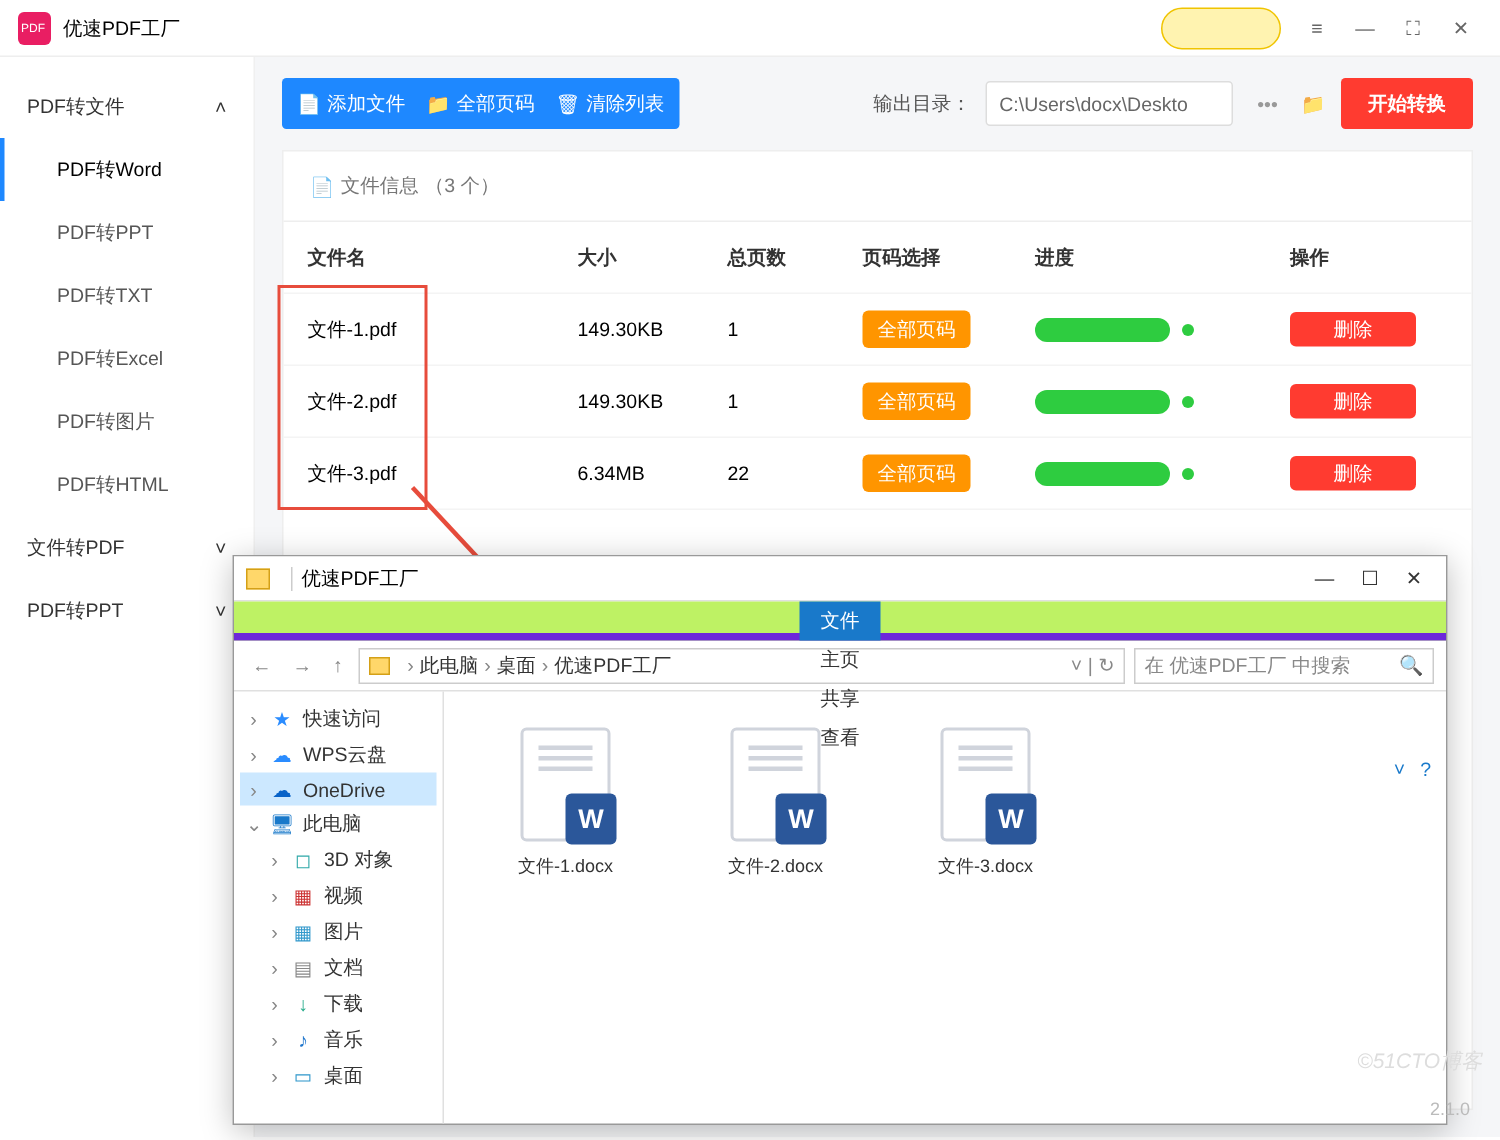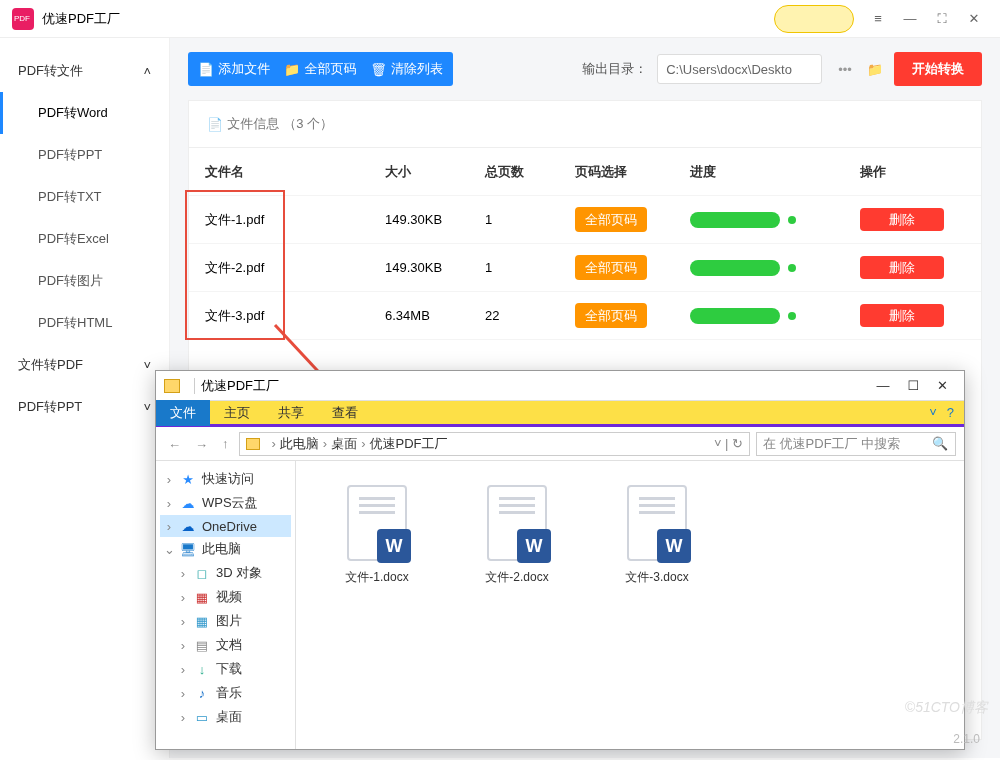--- a/index.html
+++ b/index.html
@@ -39,21 +39,21 @@
 .page-btn{background:#ff9500;color:#fff;border-radius:4px;padding:5px 10px;}
 .prog-bar{width:90px;height:16px;background:#2ecc40;border-radius:8px;}
 .prog-dot{width:8px;height:8px;background:#2ecc40;border-radius:50%;}
 .del-btn{background:#ff3b30;color:#fff;border-radius:4px;padding:4px 29px;}
 .filebox{border:2px solid #e74c3c;position:absolute;left:185px;top:190px;width:100px;height:150px;pointer-events:none;}
 .arrow{position:absolute;left:270px;top:320px;pointer-events:none;}
 .explorer{position:absolute;left:155px;top:370px;width:810px;height:380px;background:#fff;border:1px solid #999;box-shadow:0 4px 20px rgba(0,0,0,.25);}
 .ex-title{height:30px;background:#fff;display:flex;align-items:center;padding:0 8px;border-bottom:1px solid #e0e0e0;}
 .ex-folder-ic{width:16px;height:14px;background:#ffd76a;border:1px solid #d4a017;margin-right:8px;}
 .ex-ctrl{margin-left:auto;display:flex;gap:18px;color:#333;padding-right:8px;}
-.ex-ribbon{height:26px;background:#fde047;display:flex;align-items:center;border-bottom:3px solid #6d28d9;}
+.ex-ribbon{height:26px;background:#bef264;display:flex;align-items:center;border-bottom:5px solid #6d28d9;flex-direction:column;}
 .rb-tab{padding:4px 14px;color:#333;}
 .rb-tab.file{background:#1979ca;color:#fff;}
 .rb-right{margin-left:auto;padding-right:10px;color:#1979ca;display:flex;gap:10px;}
 .ex-addr{height:34px;display:flex;align-items:center;padding:0 8px;gap:6px;border-bottom:1px solid #e0e0e0;}
 .nav-ar{color:#888;padding:0 4px;}
 .addr-box{flex:1;border:1px solid #ccc;height:24px;display:flex;align-items:center;padding:0 6px;gap:4px;color:#333;}
 .addr-box .sep{color:#888;}
 .search-box{width:200px;border:1px solid #ccc;height:24px;display:flex;align-items:center;padding:0 6px;color:#888;justify-content:space-between;}
 .ex-body{display:flex;height:288px;}
 .ex-nav{width:140px;border-right:1px solid #e0e0e0;padding:6px 4px;overflow:hidden;}

